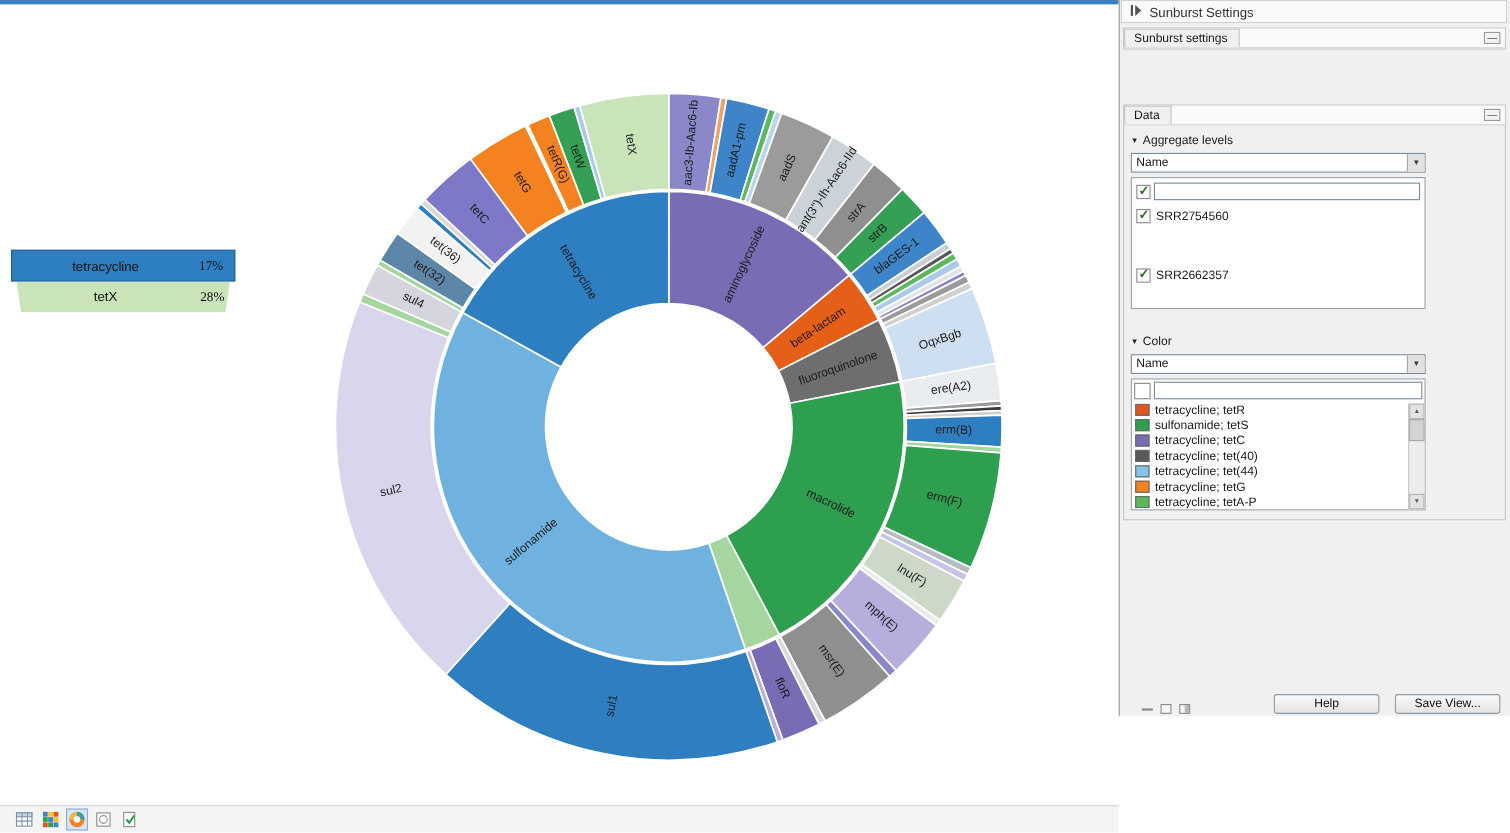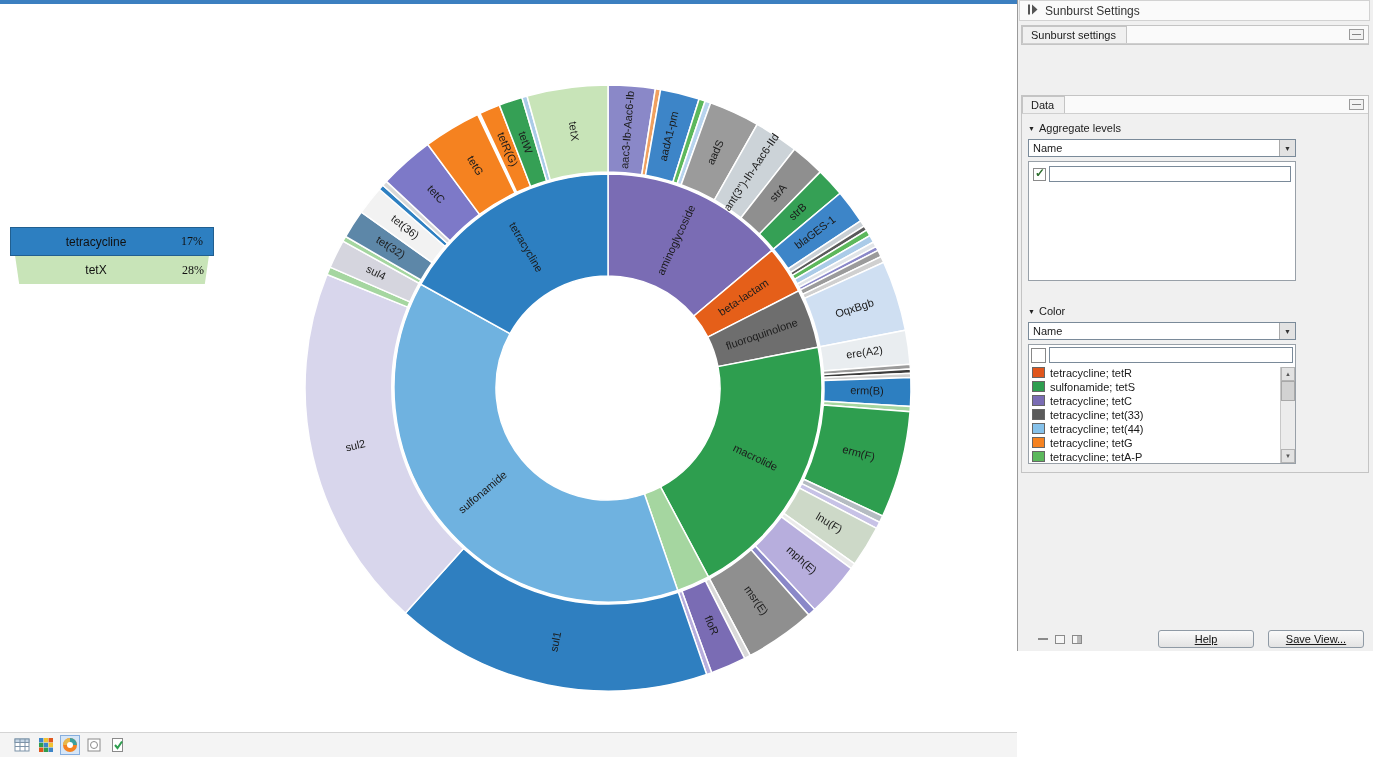--- a/index.html
+++ b/index.html
@@ -84,21 +84,21 @@
   .v-scrollbar { position:absolute; top:22px; right:0; bottom:0; width:15px; background:#ececec;
                  border-left:1px solid #c8c8c8; }
   .sb-btn { position:absolute; left:0; right:0; height:14px; background:#e2e2e2;
             border:1px solid #b4b4b4; display:flex; align-items:center; justify-content:center;
             font-size:6px; color:#555; }
   .sb-btn.up { top:0; } .sb-btn.down { bottom:0; }
   .sb-thumb { position:absolute; left:0; right:0; top:14px; height:20px; background:#d2d2d2;
               border:1px solid #a8a8a8; }
 
   .panel-footer { position:absolute; bottom:2px; left:20px; right:9px; height:20px;
-                  display:flex; align-items:center;text-decoration:underline; }
+                  display:flex; align-items:flex-end; }
   .footer-icons { display:flex; gap:7px; align-items:center; }
   .f-min { width:10px; height:2px; background:#8a8a8a; }
   .f-box { width:10px; height:9px; border:1px solid #8a8a8a; background:#f6f6f6; }
   .f-dock { width:10px; height:9px; border:1px solid #8a8a8a; background:#f6f6f6; position:relative; }
   .f-dock::after { content:""; position:absolute; right:0; top:0; bottom:0; width:4px; background:#b8b8b8; }
   .btn { height:18px; width:96px; border:1px solid #8f9aa5; border-radius:3px;
          background:linear-gradient(#fafafa,#e3e3e3); font-size:11px; color:#111;
          display:flex; align-items:center; justify-content:center; }
   .btn.help { margin-left:auto; }
   .btn.save { margin-left:14px; }
@@ -293,20 +293,30 @@
         <div class="combo">
           <span>Name</span>
           <span class="combo-arrow">▼</span>
         </div>
 
         <div class="listbox sample-listbox">
           <div class="search-row">
             <span class="cb checked"></span>
             <input class="search-input" type="text" style="">
           </div>
+          <div id="sample-list-rows">
+              <div class="sample-row">
+    <span class="cb checked"></span>
+    <span class="row-label">SRR2754560</span>
+  </div>
+              <div class="sample-row">
+    <span class="cb checked"></span>
+    <span class="row-label">SRR2662357</span>
+  </div>
+            </div>
         </div>
 
         <div class="tri-header" style="margin-top:24px;text-align:right;">
           <span class="tri">▼</span>
           <span>Color</span>
         </div>
         <div class="combo">
           <span>Name</span>
           <span class="combo-arrow">▼</span>
         </div>
@@ -324,21 +334,21 @@
               <div class="color-row">
     <span class="color-swatch" style="background: rgb(46, 158, 79);"></span>
     <span class="row-label">sulfonamide; tetS</span>
   </div>
               <div class="color-row">
     <span class="color-swatch" style="background: rgb(122, 108, 180);"></span>
     <span class="row-label">tetracycline; tetC</span>
   </div>
               <div class="color-row">
     <span class="color-swatch" style="background: rgb(90, 90, 90);"></span>
-    <span class="row-label">tetracycline; tet(33)</span>
+    <span class="row-label">tetracycline; tet(40)</span>
   </div>
               <div class="color-row">
     <span class="color-swatch" style="background: rgb(133, 193, 234);"></span>
     <span class="row-label">tetracycline; tet(44)</span>
   </div>
               <div class="color-row">
     <span class="color-swatch" style="background: rgb(245, 130, 32);"></span>
     <span class="row-label">tetracycline; tetG</span>
   </div>
               <div class="color-row">

